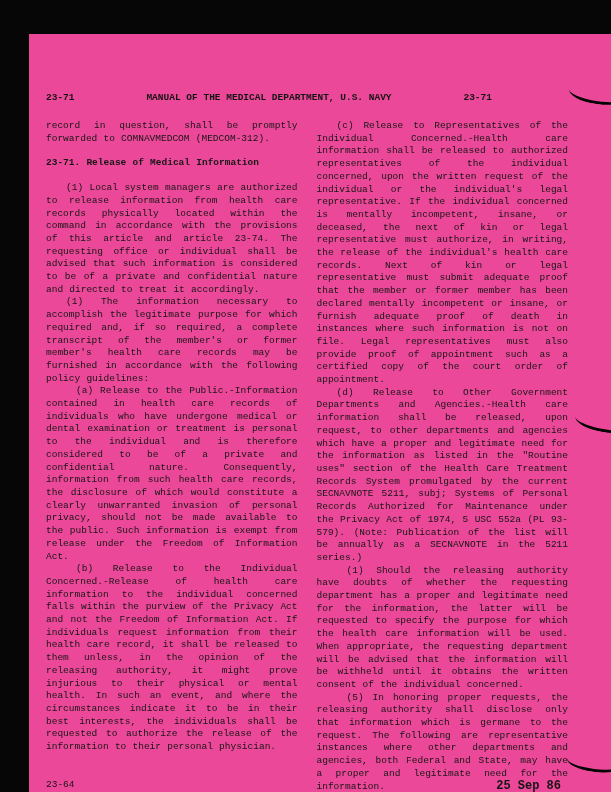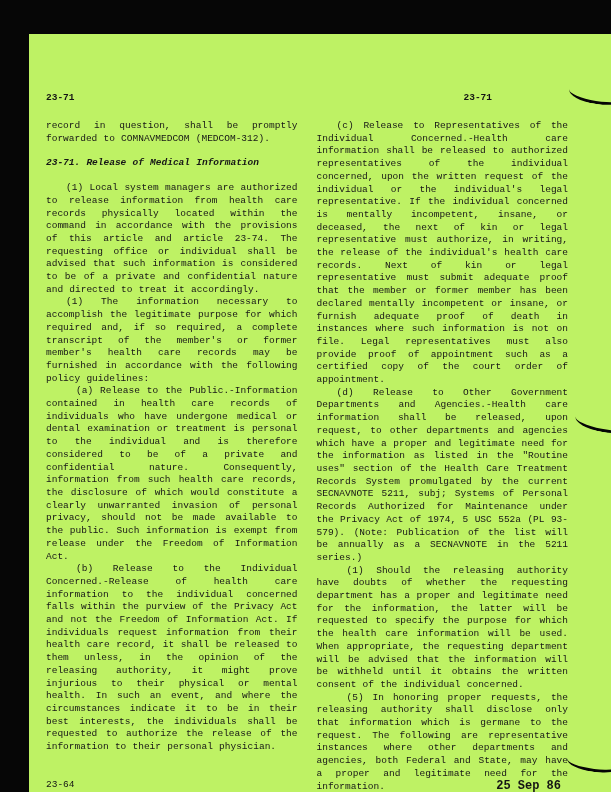--- a/index.html
+++ b/index.html
@@ -5,21 +5,21 @@
   * { box-sizing: border-box; }
   html, body { margin: 0; padding: 0; }
   body {
     width: 611px; height: 792px;
     background: #ffffff;
     font-family: "Liberation Mono", "DejaVu Sans Mono", monospace;
   }
   .scan {
     position: relative;
     width: 611px; height: 792px;
-    background: #bef264;
+    background: #ec4899;
     overflow: hidden;
   }
   .bar-top {
     position: absolute; left: 0; top: 0;
     width: 100%; height: 34px;
     background: #060606;
   }
   .bar-left {
     position: absolute; left: 0; top: 0;
     width: 29px; height: 100%;
@@ -50,21 +50,20 @@
     font-size: 9.5px; line-height: 12.7px;
     color: #161616;
     text-align: justify;
     word-spacing: 0.5px;
   }
   .col p { margin: 0; }
   p.heading {
     font-weight: bold;
     margin: 12px 0 12px 0;
     text-align: left;
-    font-style: italic;
   }
   p.ind1 { text-indent: 20px; }
   p.ind2 { text-indent: 30px; }
 
   .footer-left {
     position: absolute; left: 46px; top: 763px;
     font-size: 9.5px; line-height: 12px; color: #141414; margin-top: 16px;
   }
   .footer-date {
     position: absolute; right: 50px; top: 779px;
@@ -77,20 +76,21 @@
 <div class="scan">
 
   <div class="bar-top"></div>
   <div class="bar-left"></div>
   <div class="curl curl-1"></div>
   <div class="curl curl-2"></div>
   <div class="curl curl-3"></div>
 
   <div class="header">
     <span>23-71</span>
+    <span>MANUAL OF THE MEDICAL DEPARTMENT, U.S. NAVY</span>
     <span>23-71</span>
   </div>
 
   <div class="columns">
 
     <div class="col">
       <p>record in question, shall be promptly forwarded to COMNAVMEDCOM (MEDCOM-312).</p>
       <p class="heading">23-71. Release of Medical Information</p>
       <p class="ind1">(1) Local system managers are authorized to release information from health care records physically located within the command in accordance with the provisions of this article and article 23-74. The requesting office or individual shall be advised that such information is considered to be of a private and confidential nature and directed to treat it accordingly.</p>
       <p class="ind1">(1) The information necessary to accomplish the legitimate purpose for which required and, if so required, a complete transcript of the member's or former member's health care records may be furnished in accordance with the following policy guidelines:</p>

